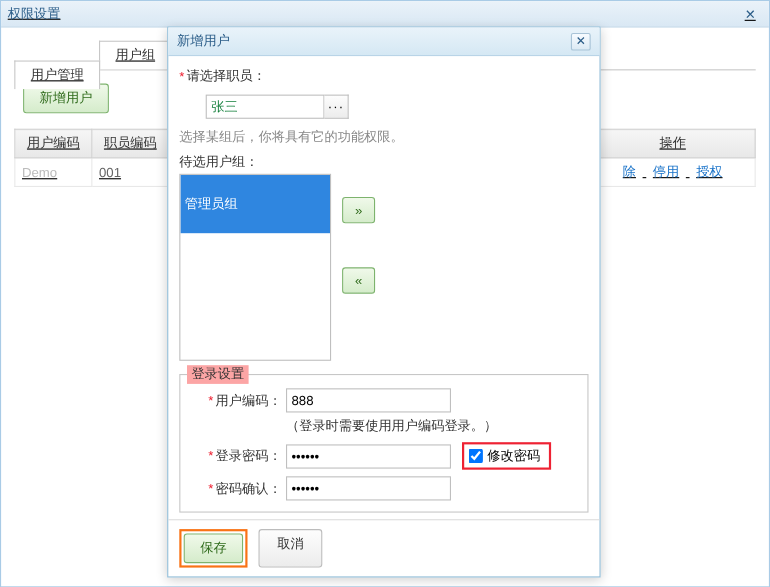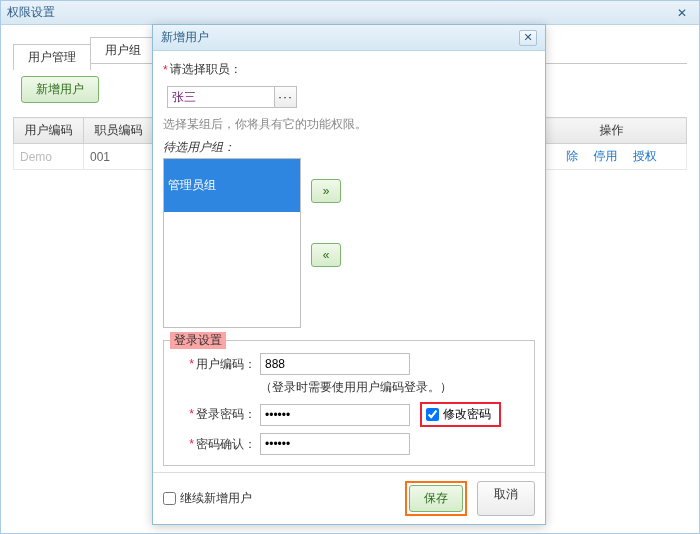--- a/index.html
+++ b/index.html
@@ -1,48 +1,48 @@
 <!DOCTYPE html>
 <html><head>
 <meta charset="utf-8">
 <style>
 * { box-sizing: border-box; margin: 0; padding: 0; font-family: "Microsoft YaHei", SimSun, Arial, sans-serif; font-size: 12px; }
 body { background: #fff; width: 700px; height: 534px; overflow: hidden; position: relative; }
 
 
-.parent-window { position: absolute; left: 0; top: 0; width: 700px; height: 534px; border: 1px solid #a9cbe6; background: #fff; }
+.parent-window { position: absolute; left: 0; top: 0; width: 700px; height: 534px; border: 1px solid #a9cbe6; background: #fff; text-decoration: underline; }
 .parent-titlebar { height: 24px; background: linear-gradient(#eaf2f9,#d9e8f4); border-bottom: 1px solid #bcd3e6; display: flex; align-items: center; justify-content: space-between; padding: 0 6px; color: #2b5d88; }
 .parent-close { width: 22px; height: 16px; display: inline-flex; align-items: center; justify-content: center; color: #2b5d88; cursor: pointer; }
 .parent-body { padding: 12px; }
 .tabs { display: flex; border-bottom: 1px solid #c7c7c7; margin-bottom: 12px; }
 .tab { padding: 4px 14px; border: 1px solid #c7c7c7; border-bottom: none; background: #fff; margin-right: -1px; cursor: pointer; color: #333; }
-.tab:first-child { position: relative; top: 7px; background:#fff; }
+.tab:first-child { position: relative; top: 18px; background:#fff; }
 .add-btn-wrap { margin: 6px 0 14px 8px; }
 .g-btn { display: inline-block; padding: 4px 14px; border: 1px solid #7db36d; border-radius: 3px; background: linear-gradient(#f0f9ea,#d5eccb); color: #2f6b1b; cursor: pointer; }
 .table { width: 100%; border-collapse: collapse; }
 .table th { background: linear-gradient(#f6f6f6,#e8e8e8); border: 1px solid #d0d0d0; color: #333; font-weight: normal; padding: 4px 6px; text-align: center; }
 .table td { border: 1px solid #e8e8e8; padding: 4px 6px; color: #666; }
 .row-actions span { color: #1a73c9; margin: 0 6px; cursor: pointer; }
 
 
 .modal { position: absolute; left: 152px; top: 24px; width: 394px; border: 1px solid #8fbcd8; background: #fff; box-shadow: 0 2px 10px rgba(0,0,0,0.2); }
 .modal-titlebar { height: 26px; background: linear-gradient(#e9f3fa,#d5e8f4); border-bottom: 1px solid #b9d4e7; display: flex; align-items: center; justify-content: space-between; padding: 0 8px; color: #2b5d88; }
 .modal-close { width: 18px; height: 16px; border:1px solid #a8c3d7; border-radius:2px; background:linear-gradient(#f7fbff,#dceaf4); display:inline-flex; align-items:center; justify-content:center; color:#2b5d88; cursor:pointer; font-size:11px;}
 .modal-body { padding: 10px 10px 6px 10px; }
 .field-row { display: flex; align-items: center; margin-bottom: 8px; }
 .field-row .req { color: #e23; margin-right: 2px; }
 .field-row label { color: #333; }
 .picker { display: flex; align-items: center; margin-left: 4px; }
-.picker input { width: 108px; height: 22px; border: 1px solid #bfbfbf; padding: 0 4px; color: #701a75; }
+.picker input { width: 108px; height: 22px; border: 1px solid #bfbfbf; padding: 0 4px; color: #15803d; margin-left: 20px; }
 .picker .dots { width: 22px; height: 22px; border: 1px solid #bfbfbf; border-left: none; background: linear-gradient(#fdfdfd,#ececec); display: inline-flex; align-items: center; justify-content: center; cursor: pointer; letter-spacing: 1px;}
 .hint { color: #333; margin-top: 6px; }
 .subhint { color: #888; margin-top: 2px; margin-bottom: 6px; }
 .lists-wrap { display: flex; align-items: flex-start; gap: 10px; }
 .list-col { flex: none; }
-.list-label { color: #333; margin-bottom: 2px; font-style: italic; }
+.list-label { color: #333; margin-bottom: 2px; }
 .listbox { width: 138px; height: 170px; border: 1px solid #bfbfbf; background: #fff; overflow: auto; }
 .listbox .item { padding: 18px 4px; cursor: pointer; }
 .listbox .item.sel { background: #2f86e0; color: #fff; }
 .arrows { display: flex; flex-direction: column; gap: 40px; margin-top: 40px; }
 .arrow-btn { width: 30px; height: 24px; display:inline-flex; align-items:center; justify-content:center; }
 
 .login-settings { border: 1px solid #c7c7c7; margin-top: 12px; padding: 6px 8px 10px 8px; position: relative; }
 .login-settings .legend { position: absolute; top: -9px; left: 6px; background: #fca5a5; padding: 0 4px; color: #333; }
 .ls-row { display: flex; align-items: center; margin-top: 6px; }
 .ls-row .lab { width: 84px; text-align: right; color: #333; }
@@ -149,24 +149,20 @@
           <span>修改密码</span>
         </span>
       </div>
       <div class="ls-row">
         <span class="lab"><span class="req">*</span><span>密码确认：</span></span>
         <input type="password" value="******" style="">
       </div>
     </div>
   </div>
   <div class="modal-footer">
-    <div class="foot-left">
-      <input type="checkbox" style="">
-      <span>继续新增用户</span>
-    </div>
     <div class="foot-right">
       <span class="highlight-save">
         <span class="g-btn">保存</span>
       </span>
       <span class="plain-btn">取消</span>
     </div>
   </div>
 </div>
 
 </body></html>

